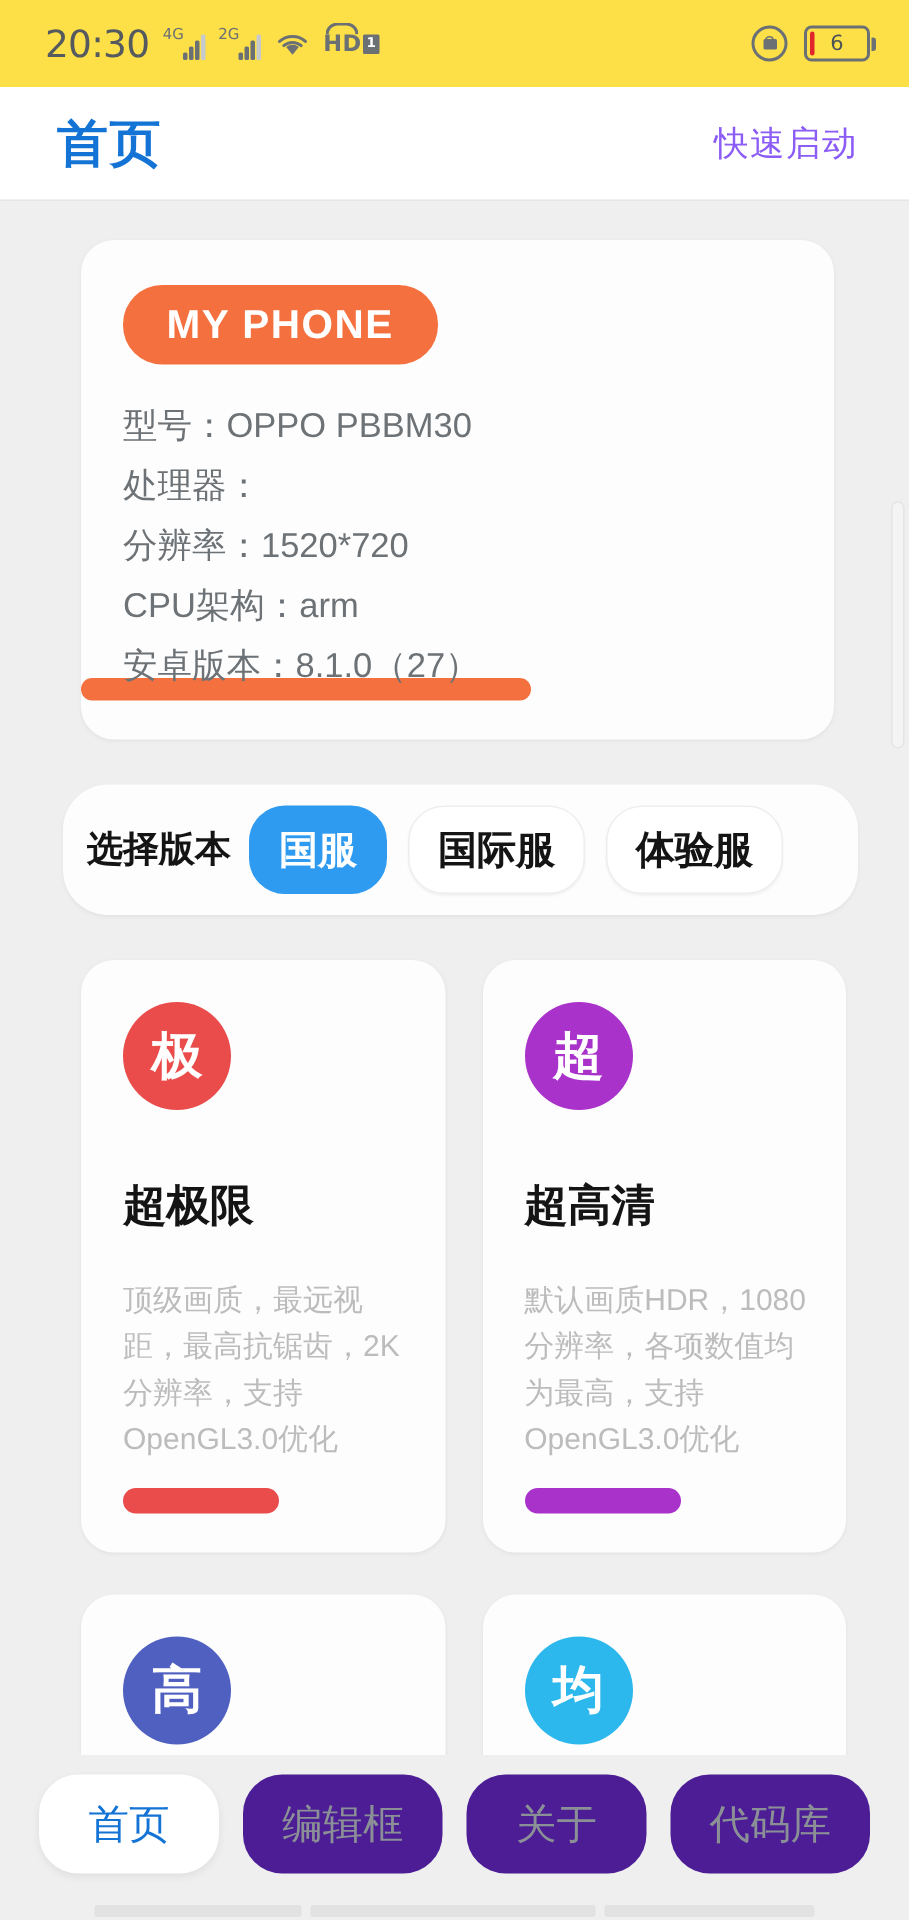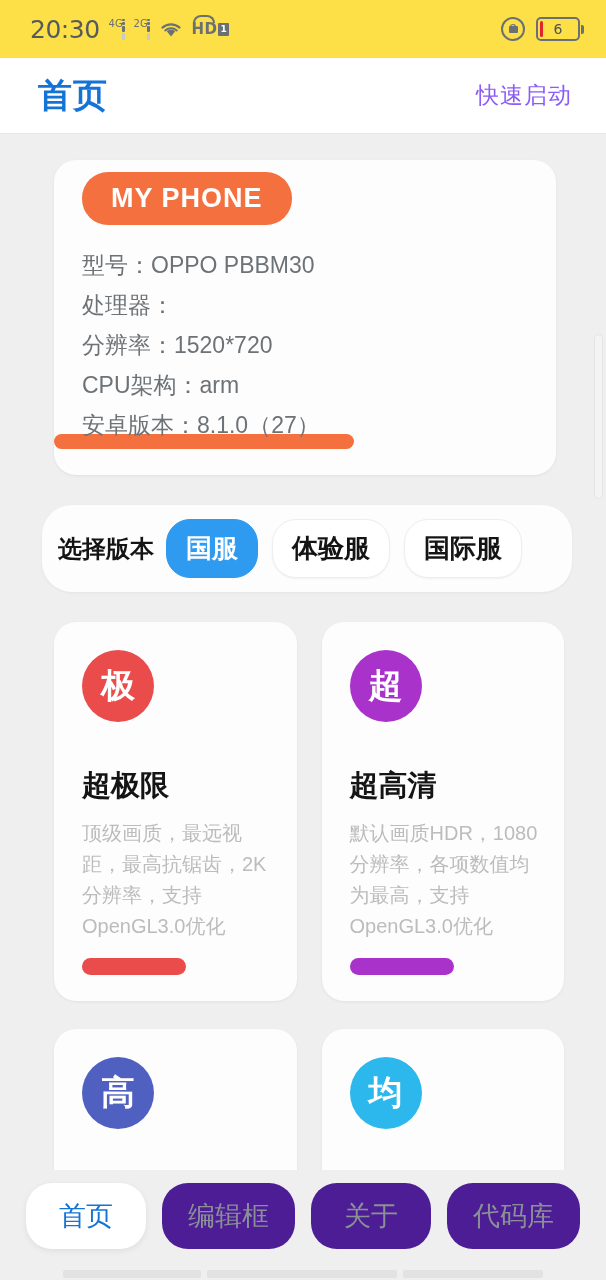--- a/index.html
+++ b/index.html
@@ -31,21 +31,21 @@
     padding: 0 22px 0 30px;
     flex: 0 0 auto;
   }
   .status-left { display: flex; align-items: center; gap: 9px; }
   .clock {
     font-size: 25px;
     color: #555a5e;
     letter-spacing: -0.5px;
     font-family: "DejaVu Sans", sans-serif;
   }
-  .sig { display: flex; align-items: flex-end; gap: 1px; position: relative; padding-left: 13px; height: 21px; flex-direction: column; }
+  .sig { display: flex; align-items: flex-end; gap: 1px; position: relative; padding-left: 13px; height: 21px; }
   .sig .gtxt {
     position: absolute; left: 0; top: 0;
     font-size: 10px; color: #6b7075; line-height: 10px;
     font-family: "DejaVu Sans", sans-serif;
   }
   .sig .bar { width: 3px; background: #6b7075; border-radius: 1px; }
   .sig .b1 { height: 5px; }
   .sig .b2 { height: 9px; }
   .sig .b3 { height: 13px; }
   .sig .b4 { height: 17px; background: #c6cacd; }
@@ -130,21 +130,21 @@
   }
 
   
   .card {
     background: #fdfdfd;
     border-radius: 22px;
     box-shadow: 0 1px 3px rgba(0,0,0,0.06);
   }
   .phone-card {
     margin: 26px 50px 0 54px;
-    padding: 12px 26px 30px 28px;
+    padding: 30px 26px 30px 28px;
     position: relative;
     overflow: hidden;
   }
   .phone-badge {
     display: inline-block;
     background: #f4713f;
     color: #ffffff;
     font-size: 27px;
     font-weight: bold;
     letter-spacing: 1px;
@@ -233,21 +233,21 @@
     color: #ffffff;
     font-size: 34px;
     font-weight: bold;
     display: flex; align-items: center; justify-content: center;
     margin-bottom: 44px;
   }
   .qtitle {
     font-size: 29px;
     font-weight: bold;
     color: #141414;
-    margin-bottom: 12px;
+    margin-bottom: 28px;
   }
   .qdesc {
     font-size: 20px;
     color: #bcbcbc;
     line-height: 31px;
     flex: 1 1 auto;
   }
   .qaction {
     width: 104px; height: 17px;
     border-radius: 9px;
@@ -371,22 +371,22 @@
         <span class="highlight-bar"></span>
         <span class="spec-label">安卓版本：</span>
         <span class="spec-value">8.1.0（27）</span>
       </div>
     </div>
 
     <div class="version-bar">
       <div class="version-label">选择版本</div>
       <div class="version-opts">
         <div class="vbtn selected">国服</div>
+        <div class="vbtn">国际服</div>
         <div class="vbtn">体验服</div>
-        <div class="vbtn">国际服</div>
       </div>
     </div>
 
     <div class="grid">
 
       <div class="qcard">
         <div class="qbadge" style="background:#ea4b4b">极</div>
         <div class="qtitle">超极限</div>
         <div class="qdesc">顶级画质，最远视距，最高抗锯齿，2K分辨率，支持OpenGL3.0优化</div>
         <div class="qaction" style="background:#ea4b4b"></div>

